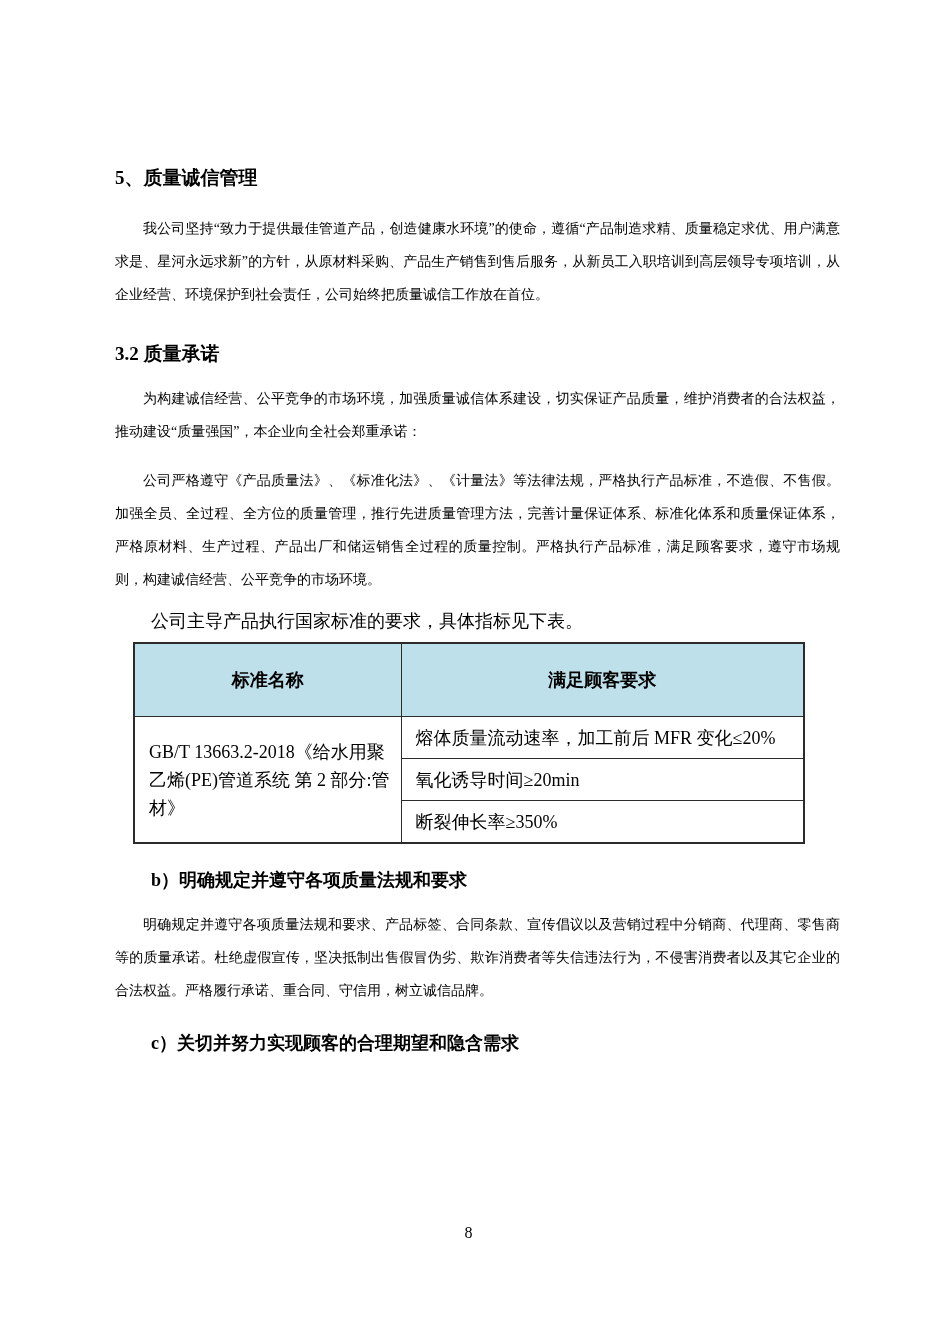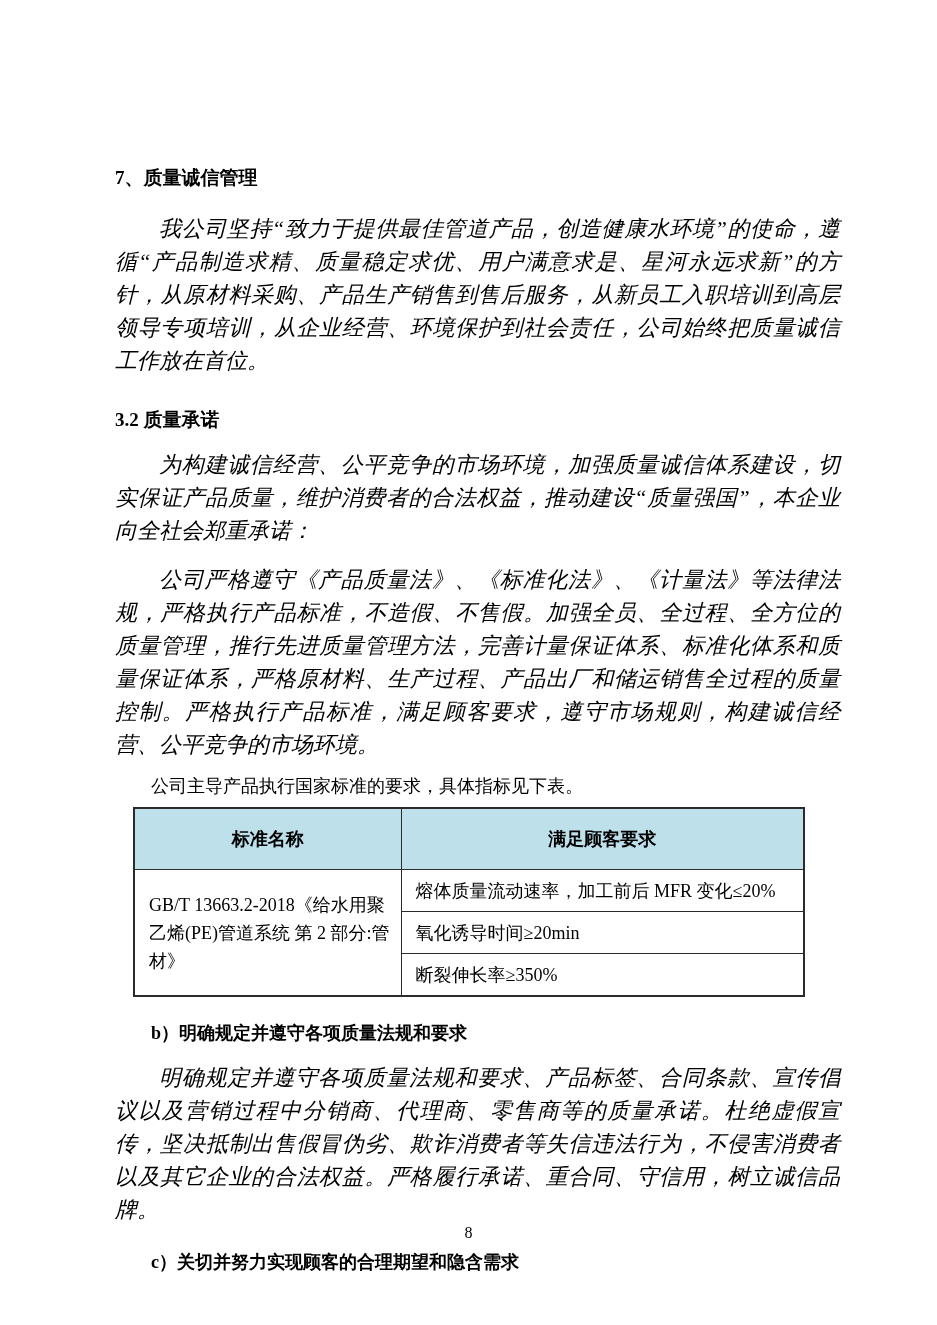--- a/index.html
+++ b/index.html
@@ -28,26 +28,25 @@
     margin: 0;
     line-height: 24px;
   }
   .h2 {
     font-size: 19px;
     font-weight: bold;
     margin: 31px 0 0 0;
     line-height: 24px;
   }
   p.body {
-    font-size: 22px;
+    font-size: 14px;
     line-height: 33px;
     text-align: justify;
     text-indent: 2em;
     margin: 22px 0 0 0;
-    font-style: italic;
   }
   p.body.tight {
     margin-top: 16px;
   }
   p.item {
     font-size: 18px;
     font-weight: bold;
     text-indent: 2em;
     line-height: 24px;
     margin: 24px 0 0 0;
@@ -69,21 +68,21 @@
   table.std-table td {
     border: 1px solid #2b2b2b;
     font-size: 18px;
     vertical-align: middle;
   }
   table.std-table th {
     background: var(--header-bg, #bee0eb);
     font-weight: bold;
     text-align: center;
     height: 48px;
-    padding: 6px;
+    padding: 12px;
   }
   table.std-table td {
     height: 41px;
     padding: 0 10px 0 14px;
     text-align: left;
     line-height: 28px;
   }
   td.std-cell {
     line-height: 30px;
   }
@@ -97,21 +96,21 @@
     text-align: center;
     font-size: 16px;
   }
 </style>
 </head>
 <body>
 
 <div class="doc">
   <div class="content">
 
-    <h1 class="h1">7、质量诚信管理</h1>
+    <h1 class="h1">5、质量诚信管理</h1>
 
 
     <p class="body">我公司坚持“致力于提供最佳管道产品，创造健康水环境”的使命，遵循“产品制造求精、质量稳定求优、用户满意求是、星河永远求新”的方针，从原材料采购、产品生产销售到售后服务，从新员工入职培训到高层领导专项培训，从企业经营、环境保护到社会责任，公司始终把质量诚信工作放在首位。</p>
 
     <h2 class="h2">3.2 质量承诺</h2>
 
     <p class="body tight">为构建诚信经营、公平竞争的市场环境，加强质量诚信体系建设，切实保证产品质量，维护消费者的合法权益，推动建设“质量强国”，本企业向全社会郑重承诺：</p>
 
 
     <p class="body tight">公司严格遵守《产品质量法》、《标准化法》、《计量法》等法律法规，严格执行产品标准，不造假、不售假。加强全员、全过程、全方位的质量管理，推行先进质量管理方法，完善计量保证体系、标准化体系和质量保证体系，严格原材料、生产过程、产品出厂和储运销售全过程的质量控制。严格执行产品标准，满足顾客要求，遵守市场规则，构建诚信经营、公平竞争的市场环境。</p>

